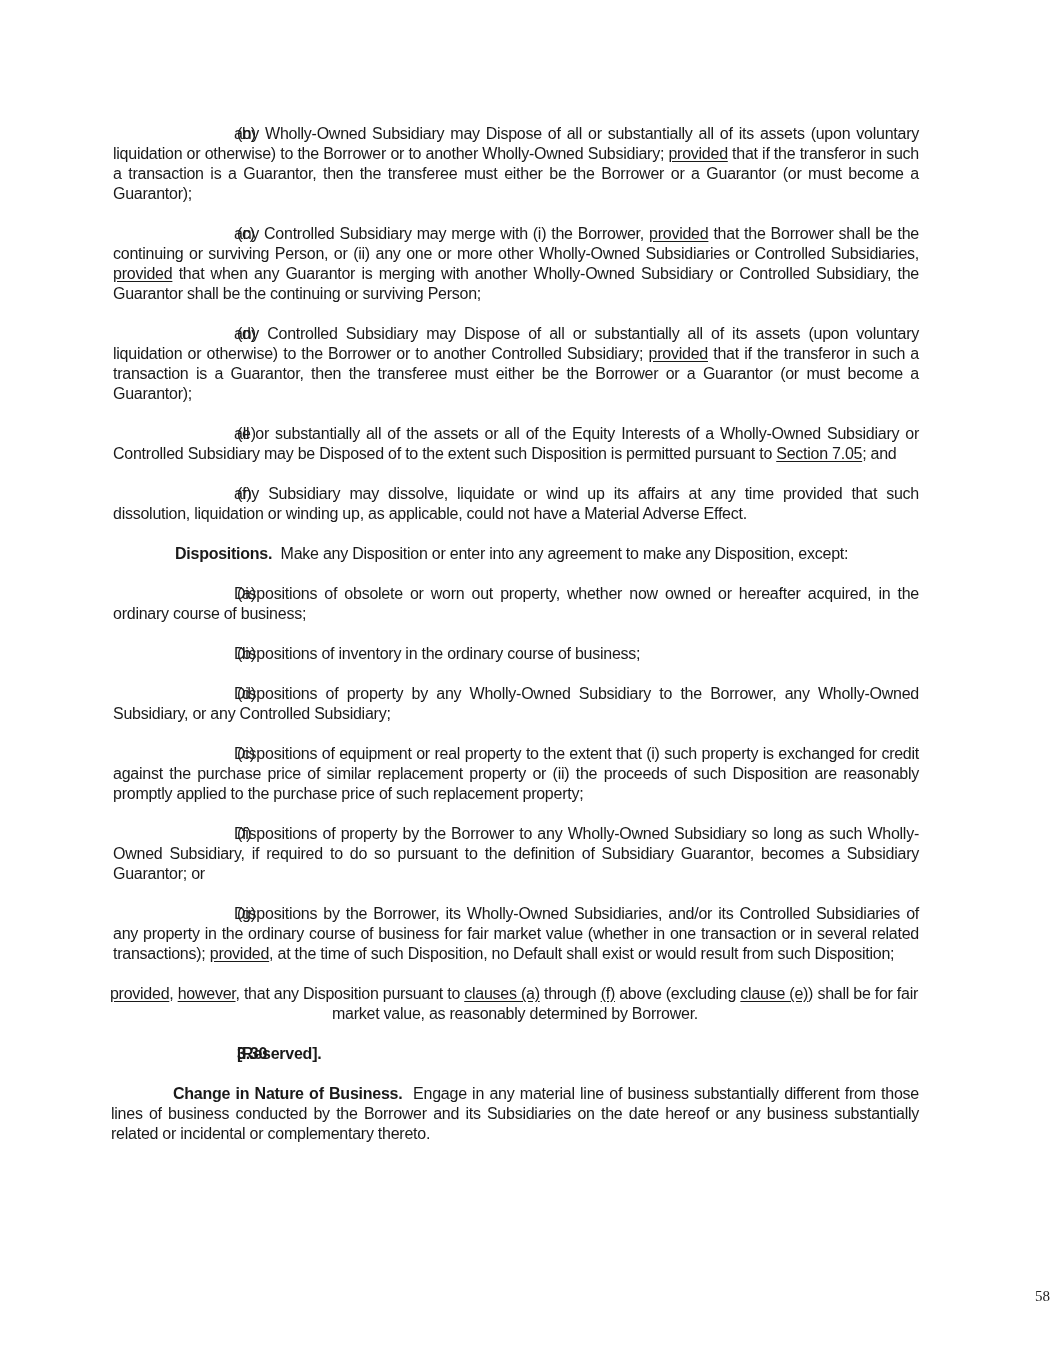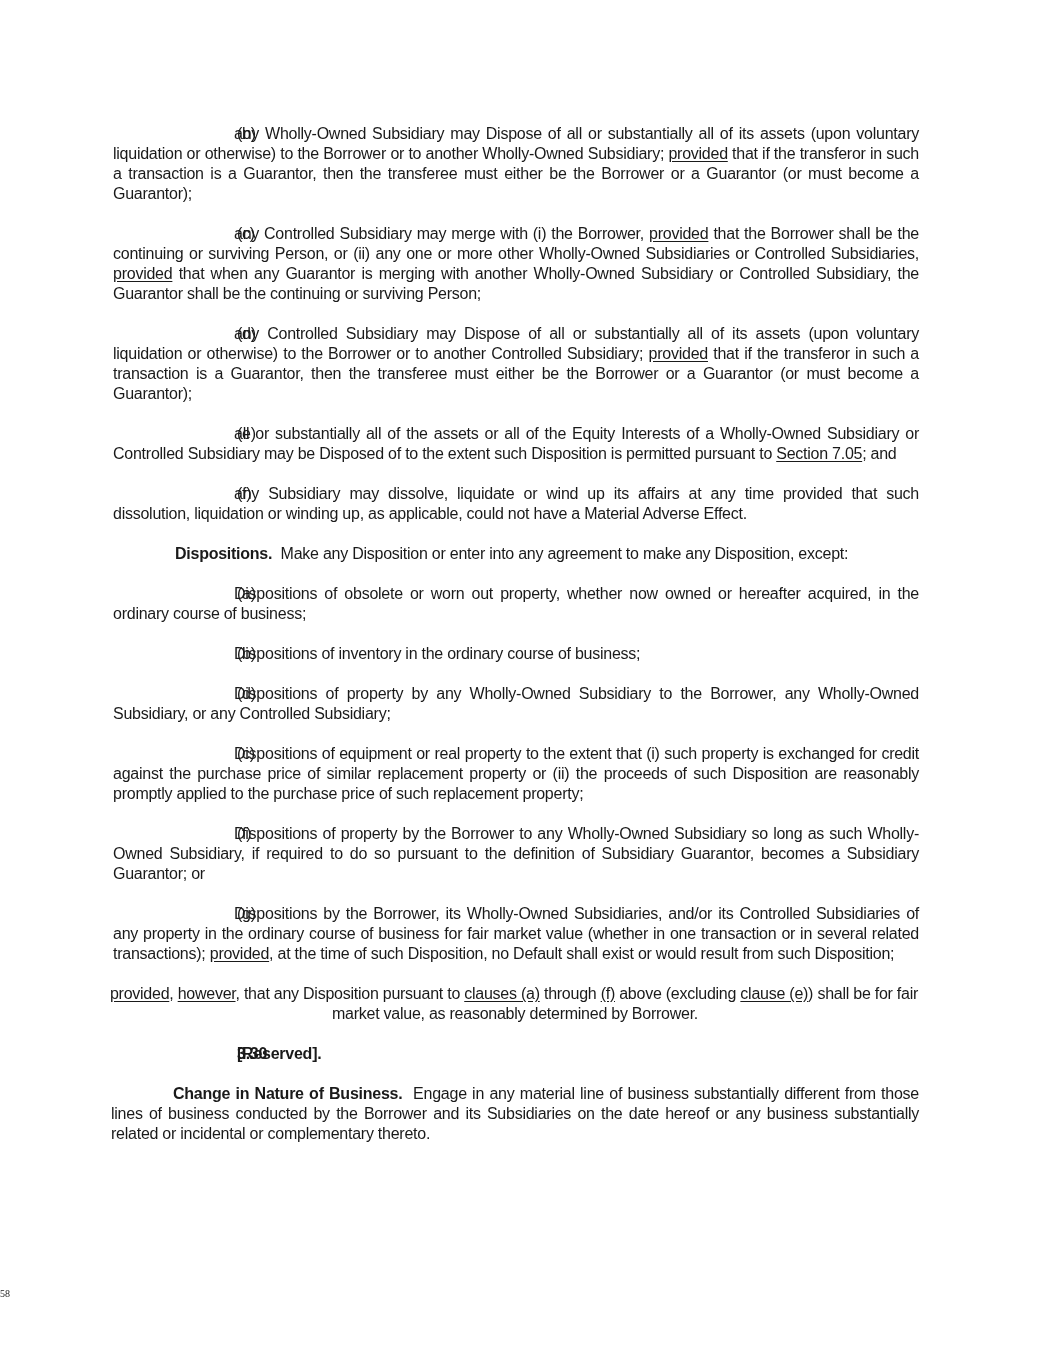--- a/index.html
+++ b/index.html
@@ -11,22 +11,22 @@
     letter-spacing: -0.25px;
   }
   .para { margin: 0 0 20px 0; text-align: justify; text-indent: 62px; }
   .para .lbl { display: inline-block; width: 59px; }
   .u { text-decoration: underline; text-underline-offset: 2px; }
   .b { font-weight: bold; }
   .noind { text-indent: -2px; text-align: center; }
   .heading { text-indent: 62px; margin: 0 0 20px 0; }
   .heading .num { display: inline-block; width: 62px; font-weight: bold; }
   .pagenum {
-    position: absolute; left: 0; width: 1050px; top: 1288px; text-align: left;
-    font-family: "Liberation Serif", serif; font-size: 10px; color: #222;
+    position: absolute; left: 0; width: 1050px; top: 1288px; text-align: right;
+    font-family: "Liberation Serif", serif; font-size: 15px; color: #222;
   }
 </style>
 </head>
 <body>
 
 <div class="page">
   <div id="merger-list">
       <p class="para"><span class="lbl">(b)</span><span>any Wholly-Owned Subsidiary may Dispose of all or substantially all of its assets (upon voluntary liquidation or otherwise) to the Borrower or to another Wholly-Owned Subsidiary; </span><span class="u">provided</span><span> that if the transferor in such a transaction is a Guarantor, then the transferee must either be the Borrower or a Guarantor (or must become a Guarantor);</span></p>
       <p class="para"><span class="lbl">(c)</span><span>any Controlled Subsidiary may merge with (i) the Borrower, </span><span class="u">provided</span><span> that the Borrower shall be the continuing or surviving Person, or (ii) any one or more other Wholly-Owned Subsidiaries or Controlled Subsidiaries, </span><span class="u">provided</span><span> that when any Guarantor is merging with another Wholly-Owned Subsidiary or Controlled Subsidiary, the Guarantor shall be the continuing or surviving Person;</span></p>
       <p class="para"><span class="lbl">(d)</span><span>any Controlled Subsidiary may Dispose of all or substantially all of its assets (upon voluntary liquidation or otherwise) to the Borrower or to another Controlled Subsidiary; </span><span class="u">provided</span><span> that if the transferor in such a transaction is a Guarantor, then the transferee must either be the Borrower or a Guarantor (or must become a Guarantor);</span></p>

